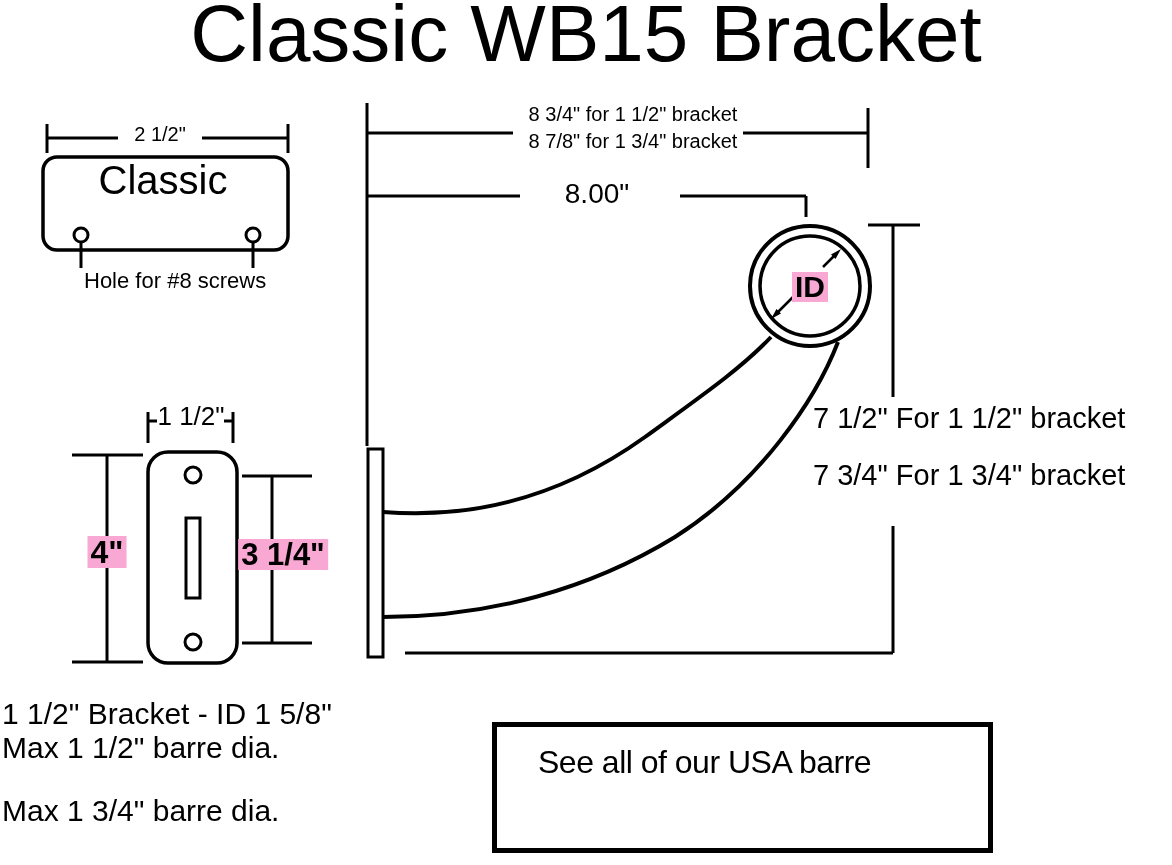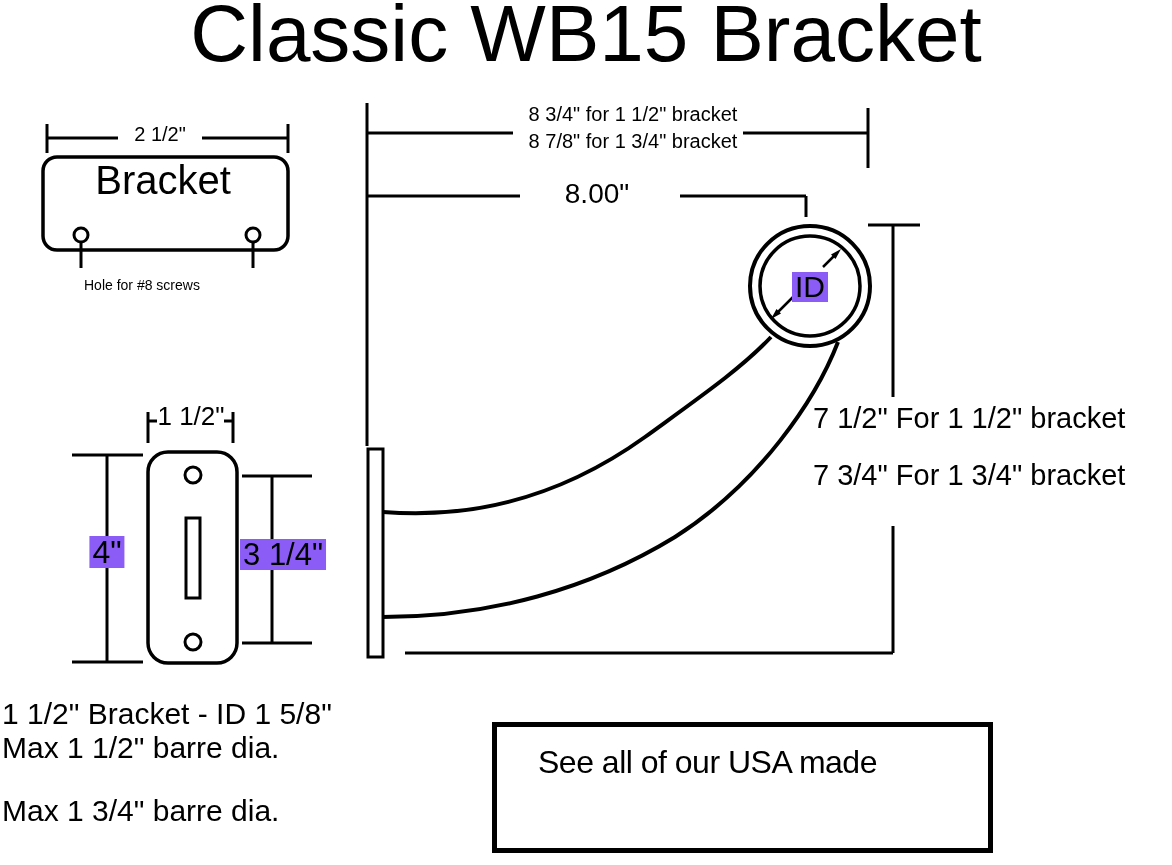--- a/index.html
+++ b/index.html
@@ -3,25 +3,25 @@
 <meta charset="utf-8">
 <style>
   html,body{margin:0;padding:0;}
   body{
     width:1172px;height:865px;position:relative;overflow:hidden;
     background:#ffffff;color:#000;
     font-family:"Liberation Sans", sans-serif;
   }
   .txt{position:absolute;white-space:nowrap;line-height:1;color:#000;}
   .ctr{transform:translateX(-50%);}
-  .mask{background:#8b5cf6;padding:0 3px;}
+  .mask{background:#f9a8d4;padding:0 3px;font-weight:bold;}
   #title{left:0;right:0;top:-6px;text-align:center;font-size:80px;}
   #collar-dim{left:160px;top:124px;font-size:20px;}
   #collar-label{left:163px;top:160px;font-size:40px;}
-  #hole-note{left:84px;top:278px;font-size:14px;}
+  #hole-note{left:84px;top:270px;font-size:22px;}
   #dim-len-a{left:633px;top:104px;font-size:20px;}
   #dim-len-b{left:633px;top:131px;font-size:20px;}
   #dim-proj{left:597px;top:180px;font-size:28px;}
   #plate-width-dim{left:191px;top:403px;font-size:26px;}
   #plate-height-dim{left:107px;top:536px;font-size:32px;}
   #hole-spacing-dim{left:283px;top:539px;font-size:31px;}
   #id-label{left:810px;top:272px;font-size:30px;}
   #dim-h-a{left:813px;top:404px;font-size:29px;}
   #dim-h-b{left:813px;top:461px;font-size:29px;}
   .note{position:absolute;left:2px;font-size:30px;line-height:34px;}
@@ -92,21 +92,21 @@
     <line class="stroke" stroke-width="3" x1="405" y1="653" x2="893" y2="653"></line>
     <line class="stroke" stroke-width="3" x1="868" y1="225" x2="920" y2="225"></line>
     <line class="stroke" stroke-width="3" x1="893" y1="225" x2="893" y2="397"></line>
     <line class="stroke" stroke-width="3" x1="893" y1="526" x2="893" y2="653"></line>
   </g>
 </svg>
 
 <div id="title" class="txt">Classic WB15 Bracket</div>
 
 <div id="collar-dim" class="txt ctr">2 1/2"</div>
-<div id="collar-label" class="txt ctr">Bracket</div>
+<div id="collar-label" class="txt ctr">Classic</div>
 <div id="hole-note" class="txt">Hole for #8 screws</div>
 
 <div id="dim-len-a" class="txt ctr">8 3/4" for 1 1/2" bracket</div>
 <div id="dim-len-b" class="txt ctr">8 7/8" for 1 3/4" bracket</div>
 <div id="dim-proj" class="txt ctr">8.00"</div>
 
 <div id="id-label" class="txt ctr mask">ID</div>
 
 <div id="dim-h-a" class="txt">7 1/2" For 1 1/2" bracket</div>
 <div id="dim-h-b" class="txt">7 3/4" For 1 3/4" bracket</div>
@@ -117,14 +117,14 @@
 
 <div id="note-15" class="note">
   <div>1 1/2" Bracket - ID 1 5/8"</div>
   <div>Max 1 1/2" barre dia.</div>
 </div>
 <div id="note-175" class="note">
   <div>Max 1 3/4" barre dia.</div>
 </div>
 
 <div id="footer-box">
-  <div id="footer-1" class="footer-line">See all of our USA made</div>
+  <div id="footer-1" class="footer-line">See all of our USA barre</div>
 </div>
 
 </body></html>

